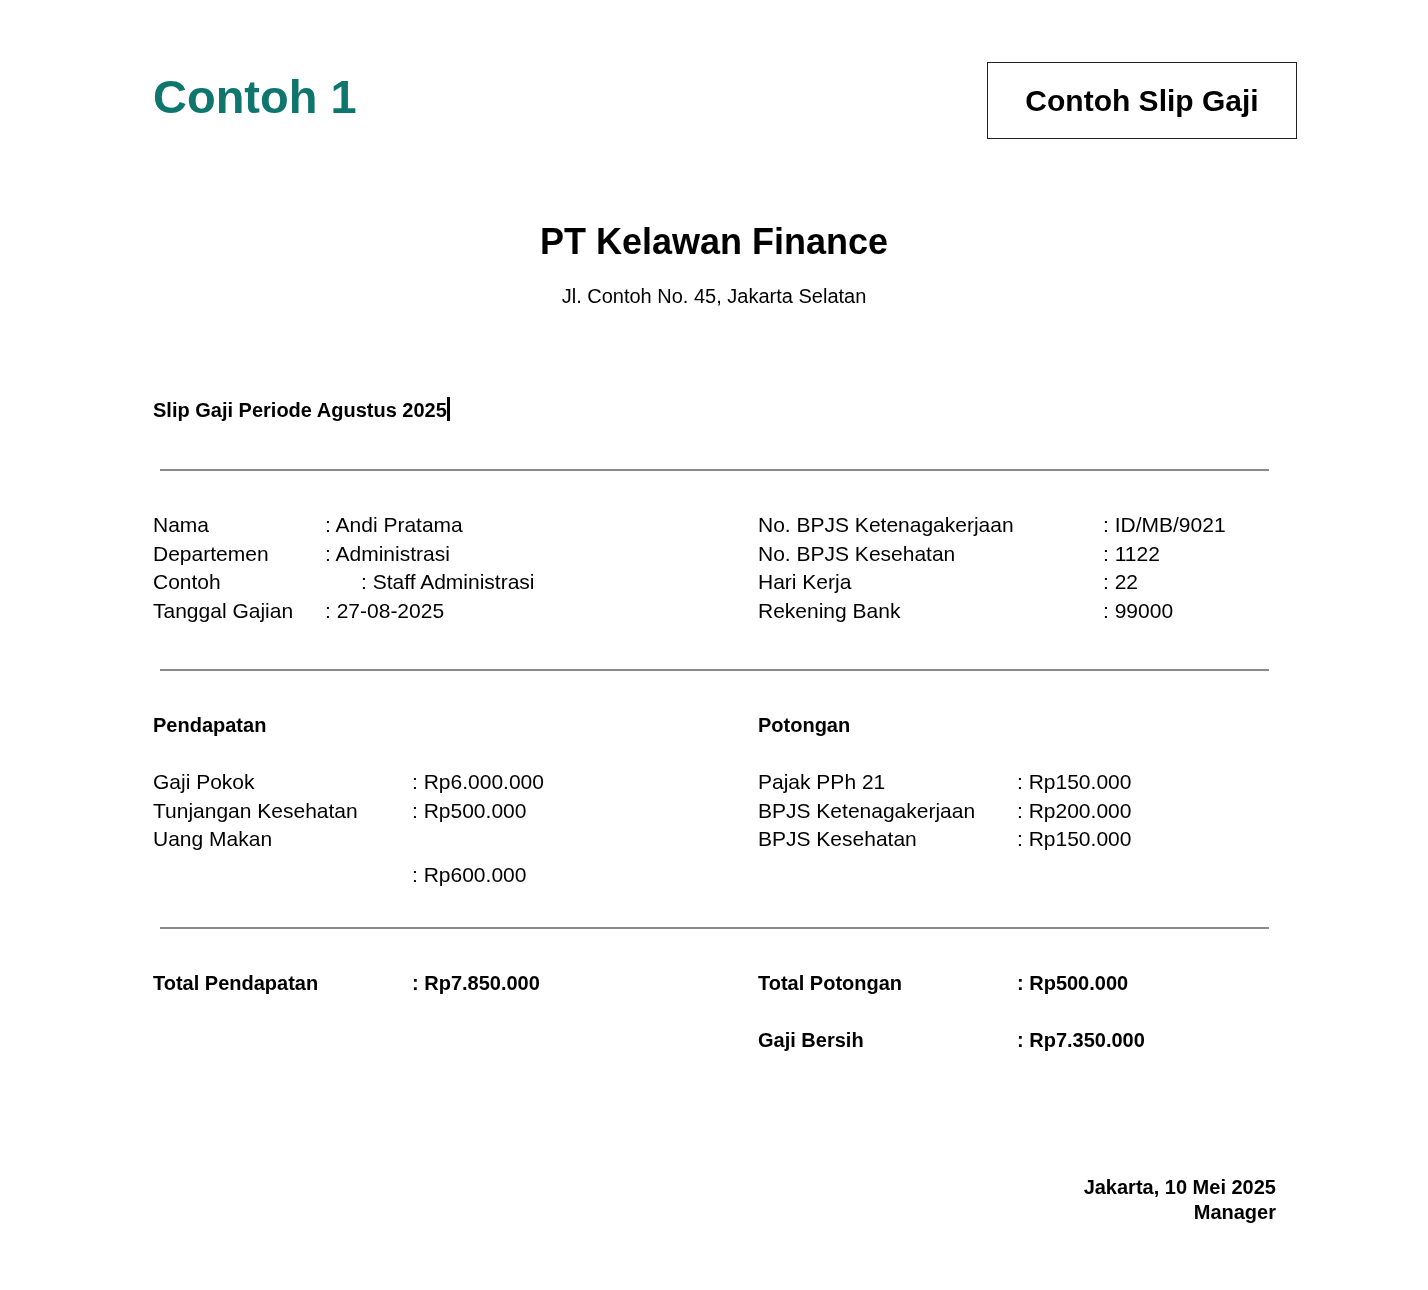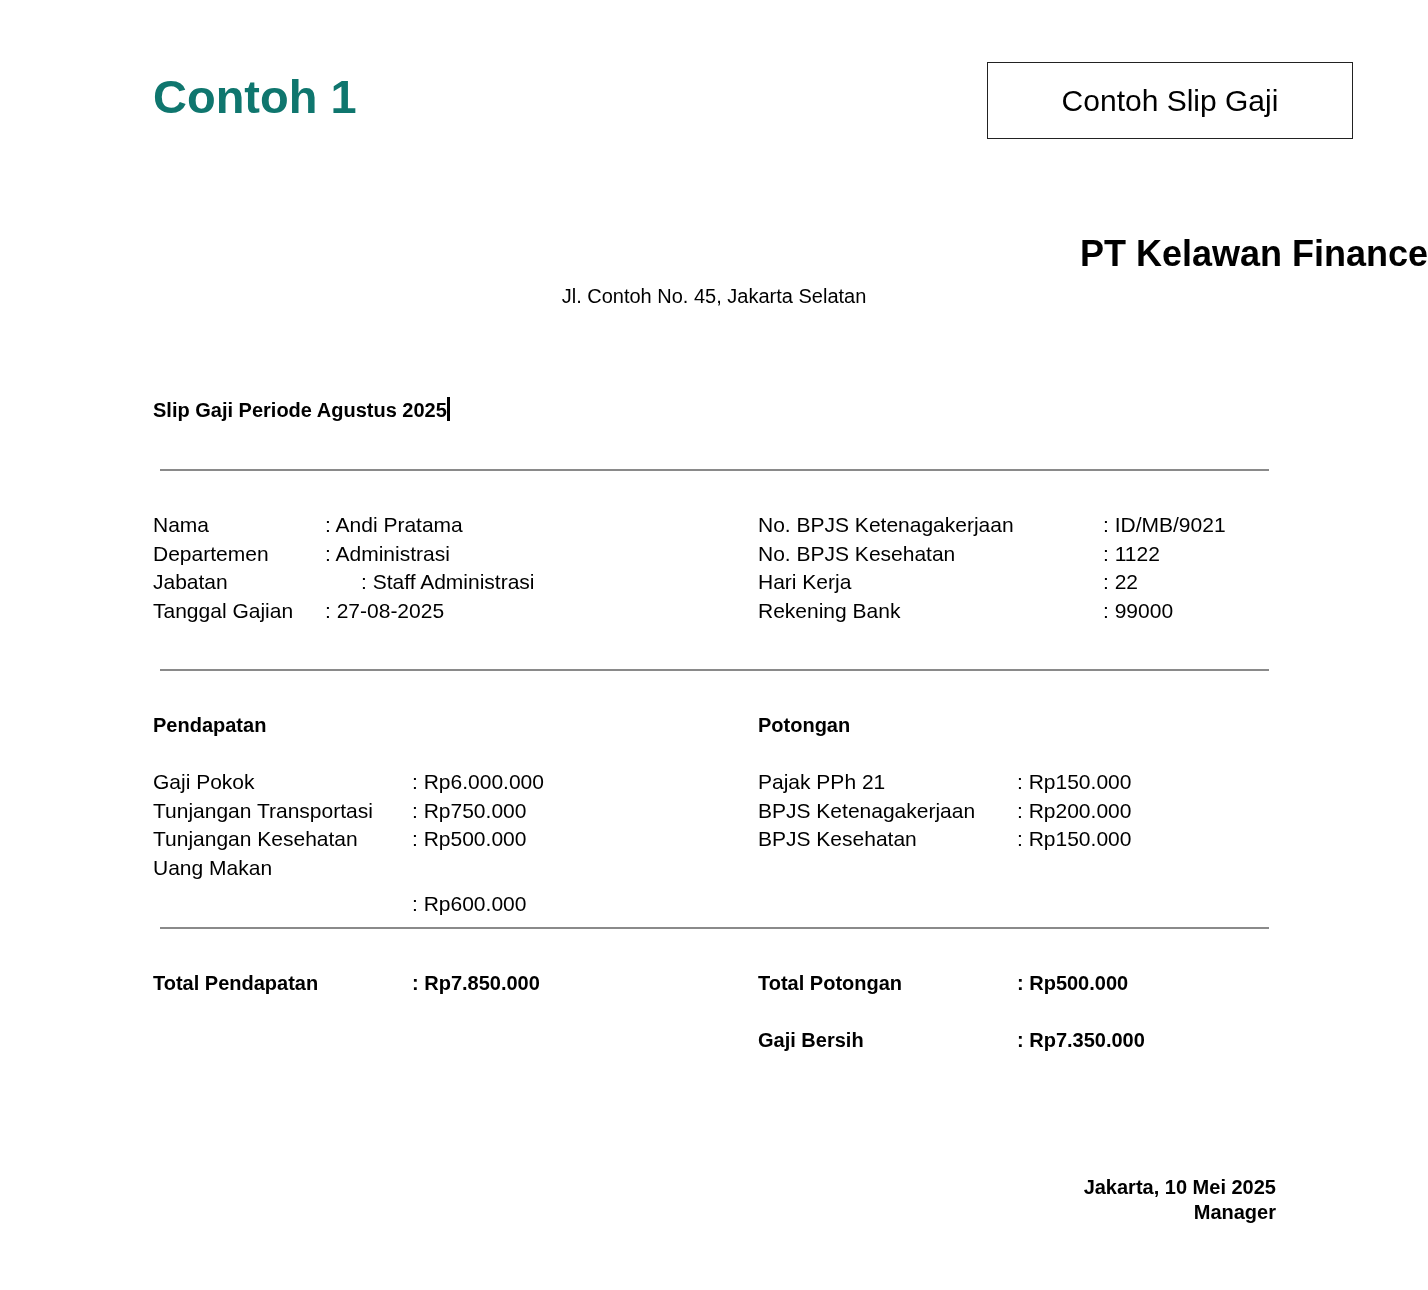--- a/index.html
+++ b/index.html
@@ -22,37 +22,37 @@
       top: 68px;
       font-size: 47px;
       font-weight: bold;
       color: #0f766e;
       line-height: 58px;
       white-space: nowrap;
     }
     .title-box {
       left: 987px;
       top: 62px;
-      width: 366px;
+      width: 310px;
       height: 77px;
       border: 1.5px solid #222;
       box-sizing: border-box;
       display: flex;
       align-items: center;
       justify-content: center;
       font-size: 30px;
-      font-weight: normal;
+      font-weight: bold;
       white-space: nowrap;
     }
 
     .company-name {
       left: 0;
       width: 1428px;
-      top: 232px;
-      text-align: right;
+      top: 220px;
+      text-align: center;
       font-size: 36px;
       font-weight: bold;
       line-height: 44px;
     }
     .company-address {
       left: 0;
       width: 1428px;
       top: 284px;
       text-align: center;
       font-size: 20px;
@@ -135,21 +135,21 @@
 <div class="abs kv" style="left:153px; top:511px; width:420px;">
   <div class="kv-row">
     <span class="k">Nama</span>
     <span class="v" style="left:172px;">: Andi Pratama</span>
   </div>
   <div class="kv-row">
     <span class="k">Departemen</span>
     <span class="v" style="left:172px;">: Administrasi</span>
   </div>
   <div class="kv-row">
-    <span class="k">Jabatan</span>
+    <span class="k">Contoh</span>
     <span class="v" style="left:172px;margin-left:36px;">: Staff Administrasi</span>
   </div>
   <div class="kv-row">
     <span class="k">Tanggal Gajian</span>
     <span class="v" style="left:172px;">: 27-08-2025</span>
   </div>
 </div>
 
 <div class="abs kv" style="left:758px; top:511px; width:520px;">
   <div class="kv-row">
@@ -172,24 +172,20 @@
 
 <div class="abs hr" style="top:669px;"></div>
 
 <div class="abs section-title" style="left:153px; top:712px;">Pendapatan</div>
 <div class="abs kv" style="left:153px; top:768px; width:420px;">
   <div class="kv-row">
     <span class="k">Gaji Pokok</span>
     <span class="v" style="left:259px;">: Rp6.000.000</span>
   </div>
   <div class="kv-row">
-    <span class="k">Tunjangan Transportasi</span>
-    <span class="v" style="left:259px;">: Rp750.000</span>
-  </div>
-  <div class="kv-row">
     <span class="k">Tunjangan Kesehatan</span>
     <span class="v" style="left:259px;">: Rp500.000</span>
   </div>
   <div class="kv-row">
     <span class="k">Uang Makan</span>
     <span class="v" style="left:259px;margin-top:36px;">: Rp600.000</span>
   </div>
 </div>
 
 <div class="abs section-title" style="left:758px; top:712px;">Potongan</div>

